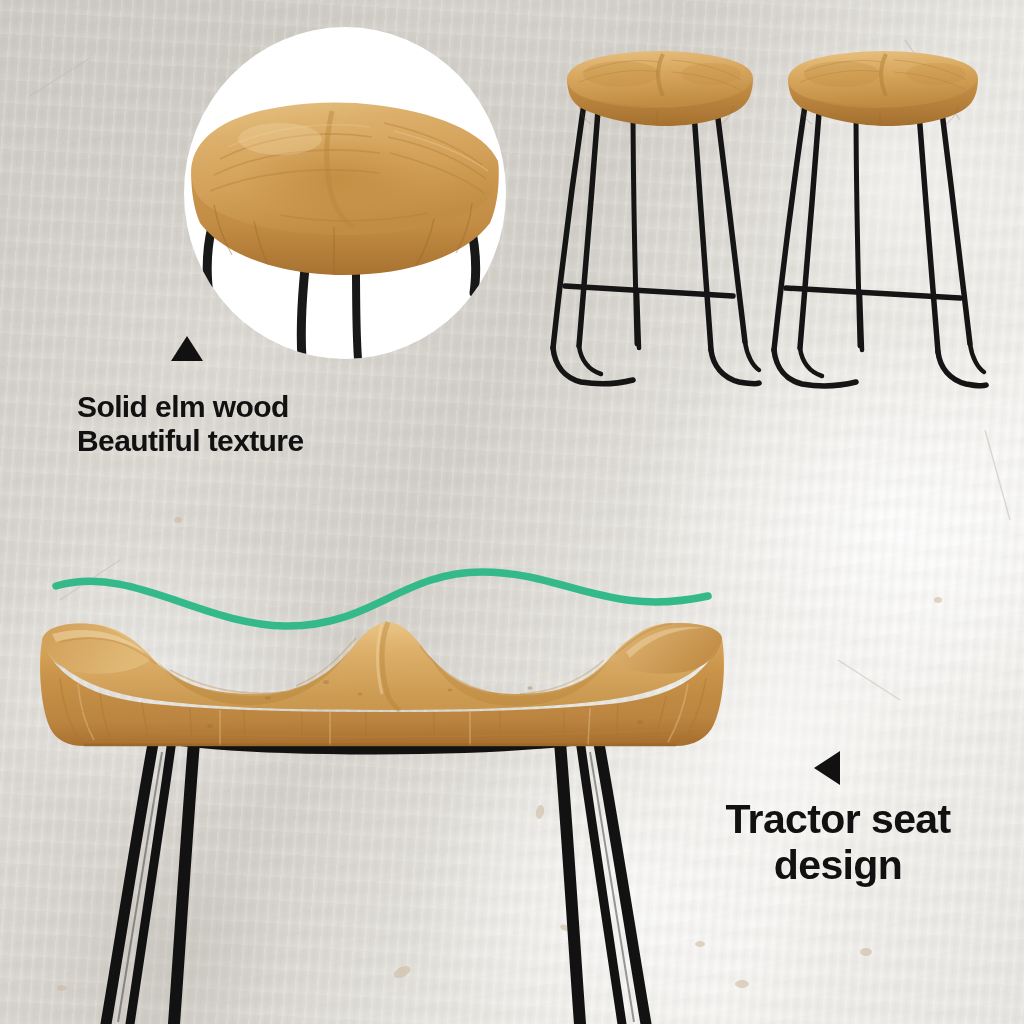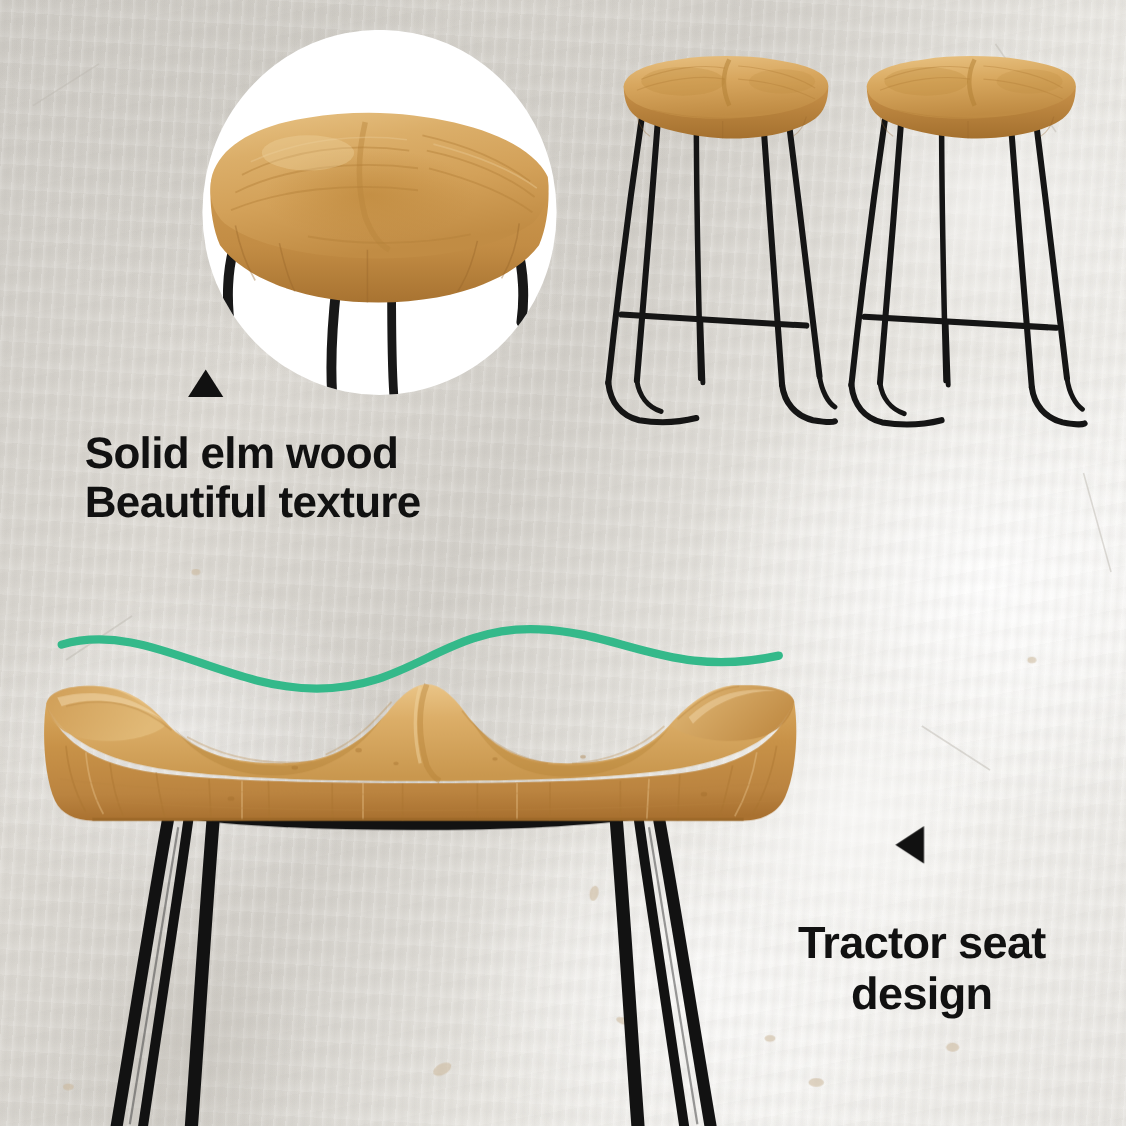--- a/index.html
+++ b/index.html
@@ -90,29 +90,28 @@
     position: absolute;
     color: #111111;
     font-weight: 700;
     letter-spacing: -0.6px;
     line-height: 1.12;
     white-space: pre-line;
   }
   .headline-left {
     left: 77px;
     top: 390px;
-    font-size: 40px;
+    font-size: 30px;
   }
   .headline-right {
     left: 700px;
     top: 797px;
     width: 276px;
     text-align: center;
     font-size: 41px;
-    margin-top: 38px;
   }
 
   
   .stool { position: absolute; }
   .stool-a { left: 543px; top: 48px; width: 216px; height: 345px; }
   .stool-b { left: 762px; top: 48px; width: 224px; height: 345px; }
   .stool-big { left: 30px; top: 612px; width: 700px; height: 412px; }
   .stool svg, .stool-big svg { display: block; width: 100%; height: 100%; overflow: visible; }
 </style>
 </head>

